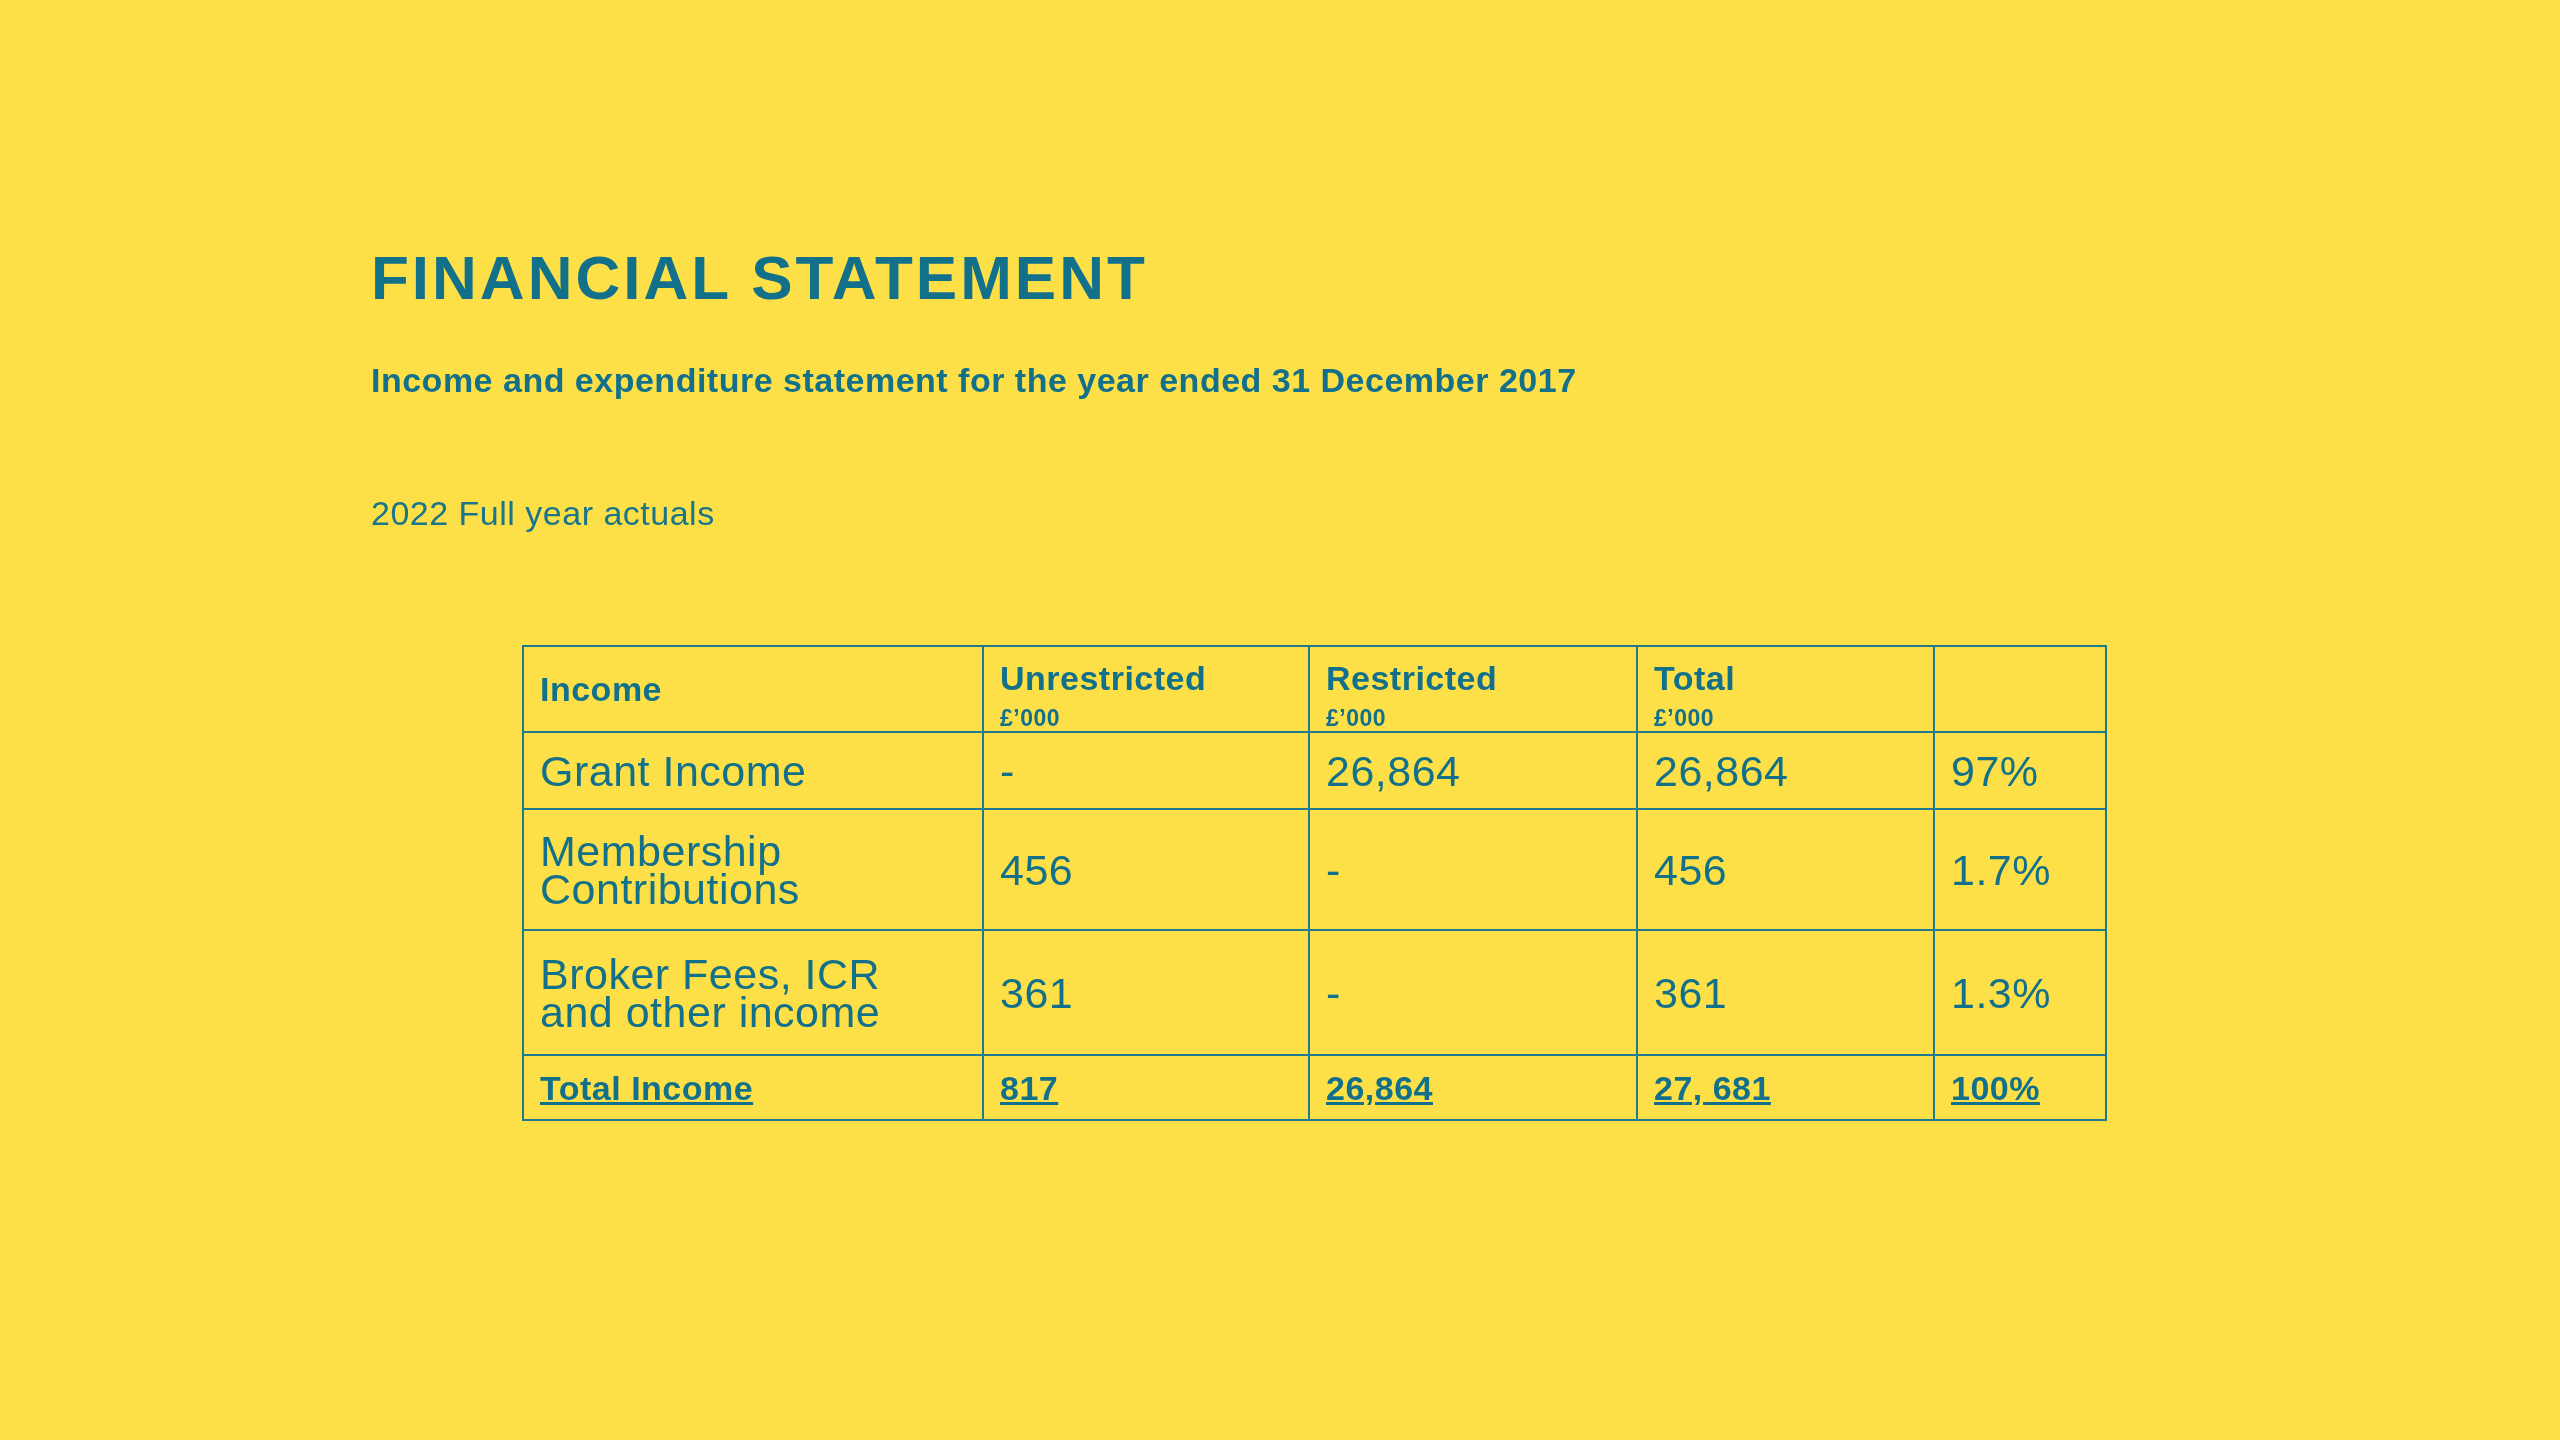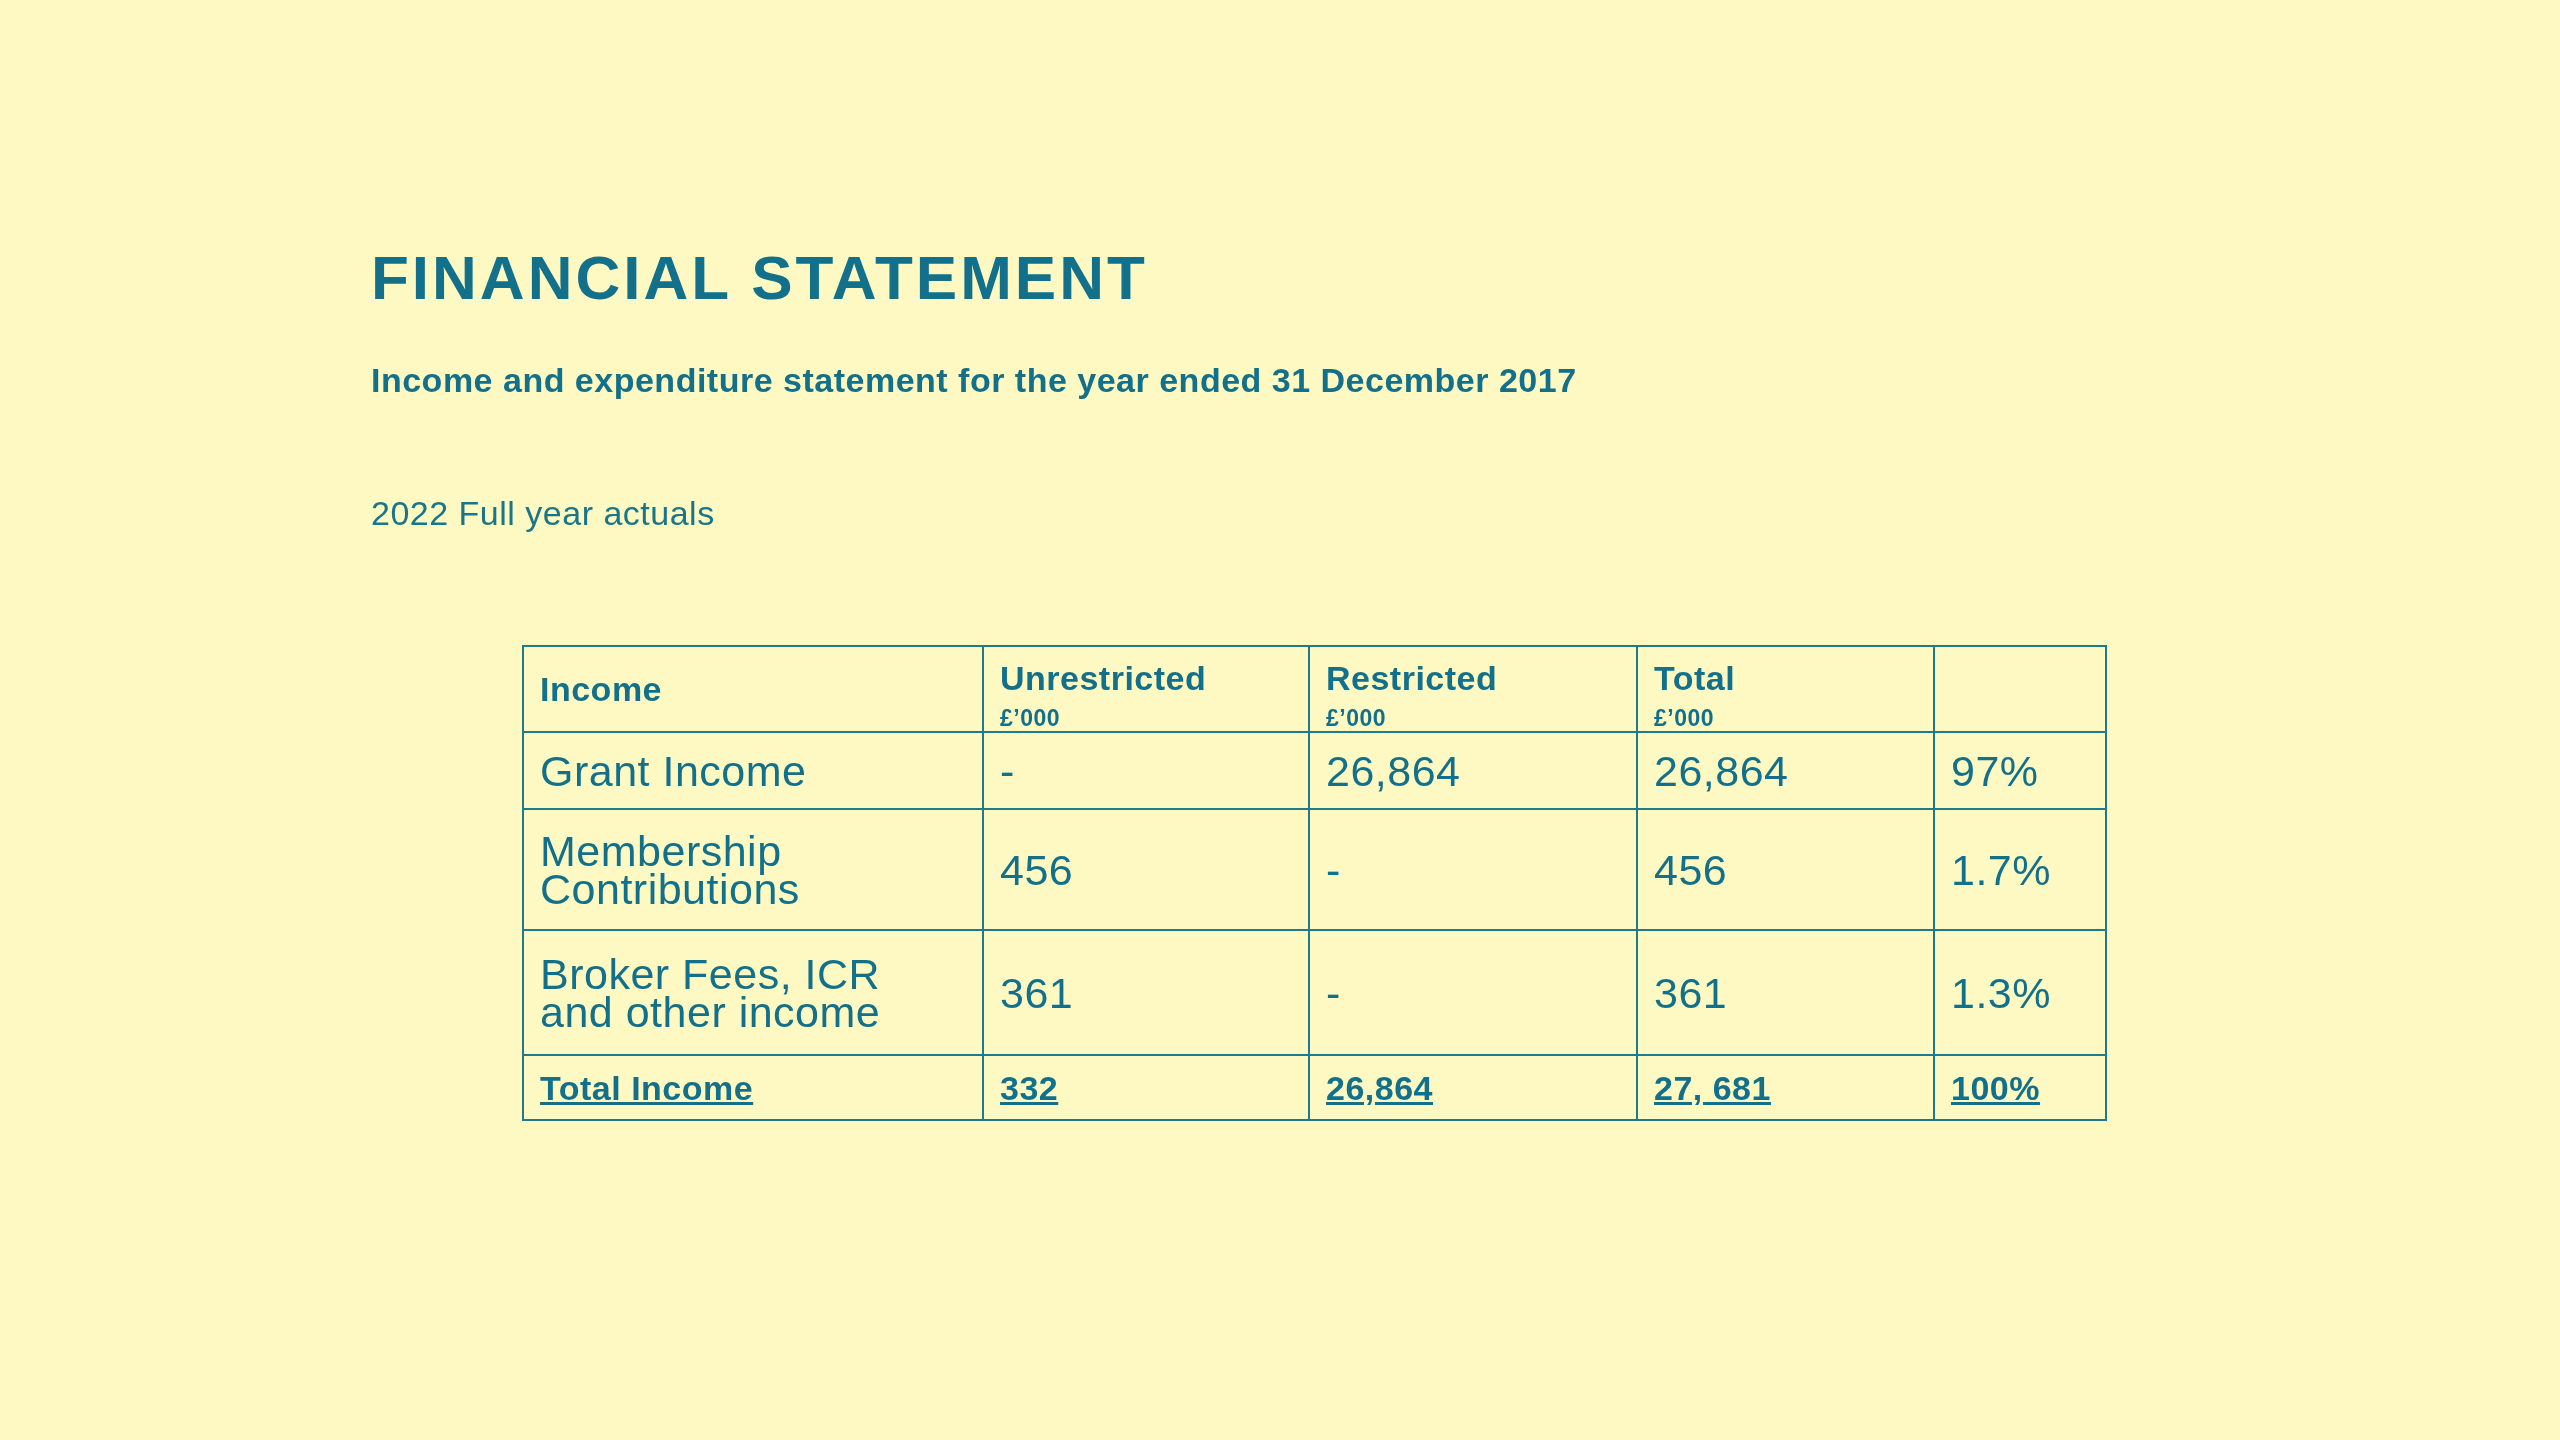--- a/index.html
+++ b/index.html
@@ -4,21 +4,21 @@
 <style>
   html, body {
     margin: 0;
     padding: 0;
     background: #ffffff;
   }
   .page {
     position: relative;
     width: 2560px;
     height: 1440px;
-    background: #fef9c3;
+    background: #fde047;
     overflow: hidden;
     font-family: "Liberation Sans", sans-serif;
     color: #13708a;
   }
   .doc-title {
     position: absolute;
     left: 371px;
     top: 247px;
     margin: 0;
     font-size: 62px;
@@ -173,21 +173,21 @@
       <tr class="row-broker">
         <td>Broker Fees, ICR
 and other income</td>
         <td>361</td>
         <td>-</td>
         <td>361</td>
         <td>1.3%</td>
       </tr>
       <tr class="row-total">
         <td>Total Income</td>
-        <td>332</td>
+        <td>817</td>
         <td>26,864</td>
         <td>27, 681</td>
         <td>100%</td>
       </tr>
     </tbody>
   </table>
 
 </div>
 
 </body></html>

